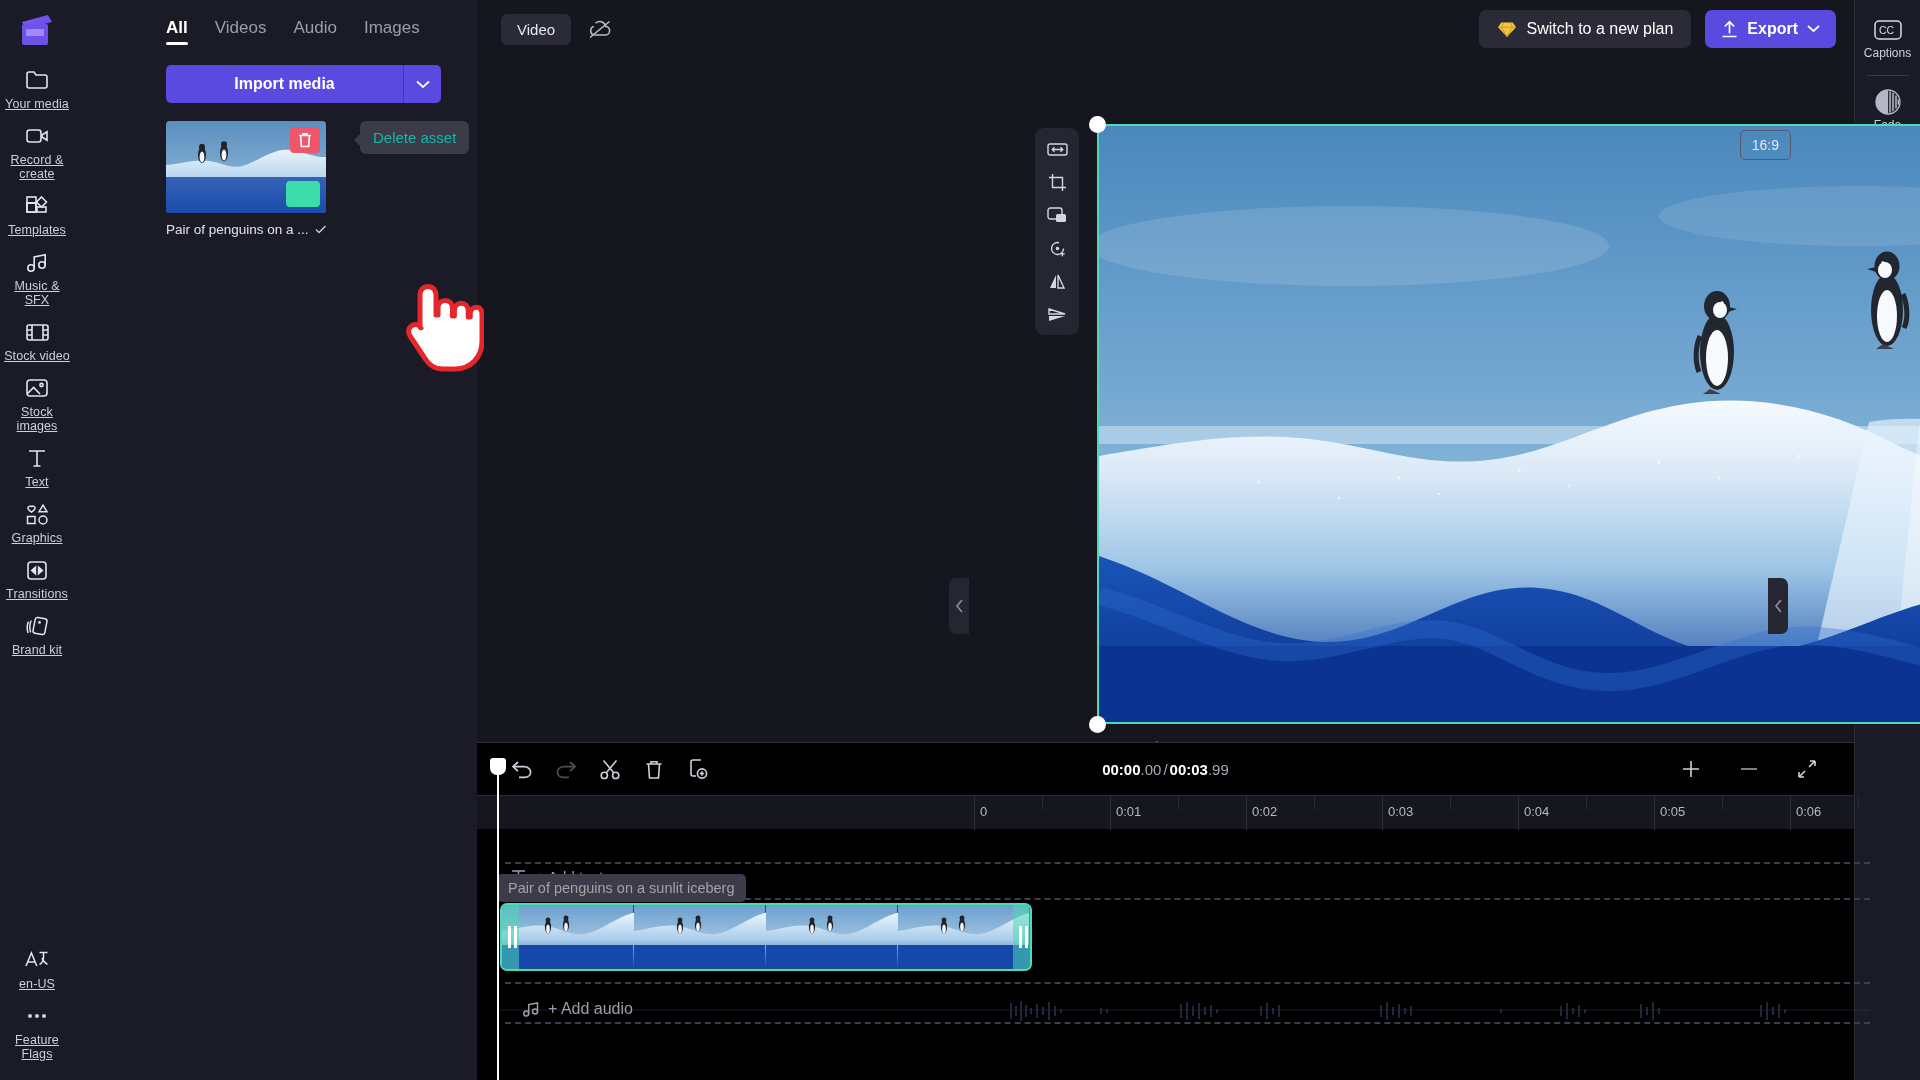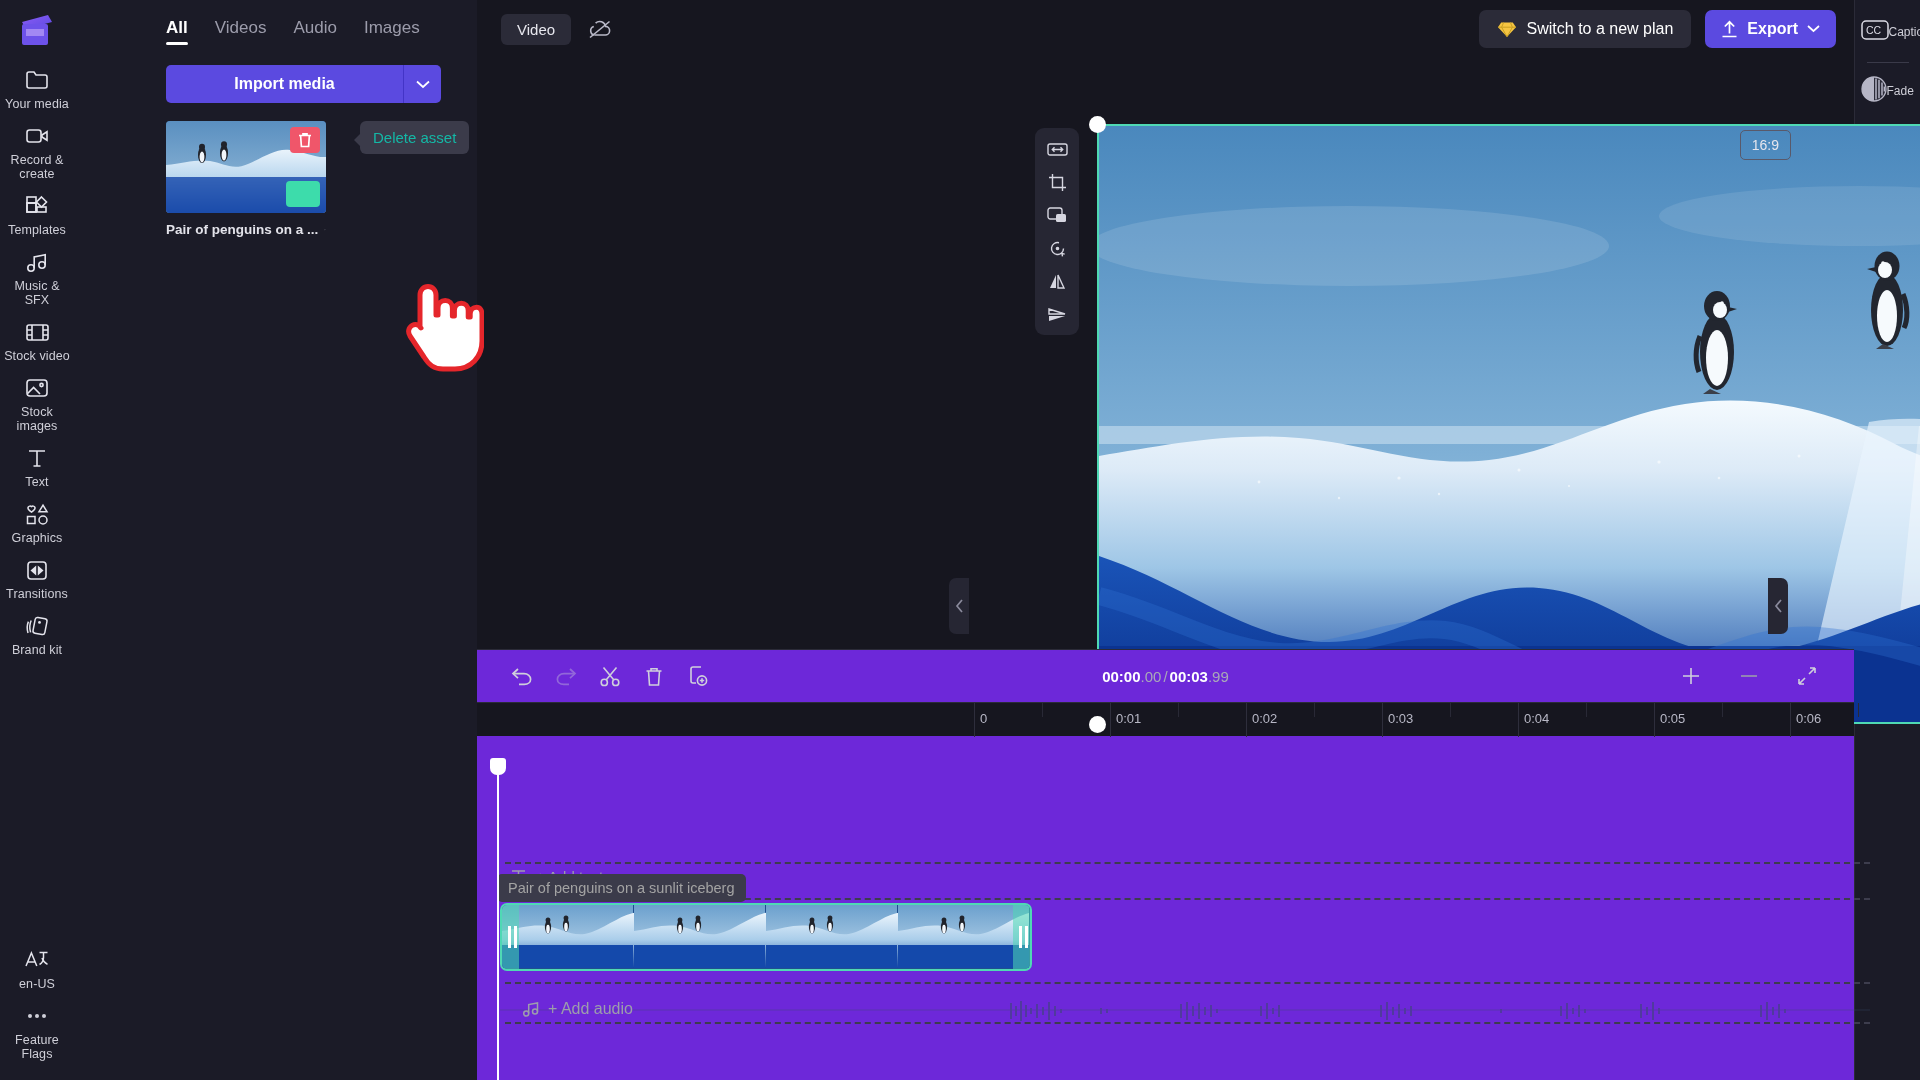--- a/index.html
+++ b/index.html
@@ -22,20 +22,21 @@
   .logo-mark { width: 38px; height: 34px; position: relative; }
   .rail-item {
     width: 74px; padding: 7px 2px 5px; display: flex; flex-direction: column;
     align-items: center; justify-content: flex-start; cursor: pointer;
     color: #d6d6de;
   }
   .rail-icon { height: 26px; display:flex; align-items:center; justify-content:center; margin-bottom: 4px;}
   .rail-label {
     font-size: 12.5px; line-height: 14px; text-align: center; color: #cfcfd8;
     letter-spacing: .1px;
+    text-decoration: underline;
   }
   .rail-spacer { flex: 1 1 auto; }
   #rail-bottom { width:74px; padding-bottom: 14px; }
 
   
   #media-panel {
     width: 403px; flex: 0 0 403px; background: #1b1b27; height: 1080px;
     padding: 0 0 0 0; position: relative;
   }
   #media-tabs { display: flex; gap: 27px; padding: 18px 0 0 92px; }
@@ -51,21 +52,21 @@
     border:none; border-radius:5px 0 0 5px; cursor:pointer;
     display:flex; align-items:center; justify-content:center;
     font-family:"Liberation Sans", sans-serif;
   }
   #import-caret {
     width:38px; background:#5b4ae0; border:none; border-left:1px solid #4334c7;
     border-radius:0 5px 5px 0; color:#fff; cursor:pointer;
     display:flex; align-items:center; justify-content:center;
   }
   #asset-area { margin: 18px 0 0 92px; position: relative; width: 300px;}
-  #asset-card { width: 160px; position: relative; font-weight: bold; }
+  #asset-card { width: 160px; position: relative; }
   #asset-thumb {
     width: 160px; height: 92px; border-radius: 4px; overflow: hidden;
     position: relative; background:#2a5f9e;
   }
   #asset-name {
     margin-top: 9px; font-size: 13.5px; color: #e3e3ea; display:flex;
     align-items:center; gap:6px; white-space: nowrap;
   }
   #delete-btn {
     position:absolute; right:6px; top:6px; width:30px; height:26px;
@@ -134,21 +135,21 @@
     position:absolute; right:66px; top:520px; width:20px; height:56px; background:#262633;
     border-radius:0 7px 7px 0; display:flex; align-items:center; justify-content:center; cursor:pointer;
   }
   #player-controls {
     position:absolute; left:0; right:0; top:675px; display:flex; align-items:center;
     justify-content:center; gap:32px;
   }
   .pc-btn { width:34px; height:34px; display:flex; align-items:center; justify-content:center; cursor:pointer; }
 
   
-  #timeline { height:431px; background:#6d28d9; border-top:1px solid #2b2b38; position:relative; }
+  #timeline { height:338px; background:#000000; border-top:1px solid #2b2b38; position:relative; }
   #tl-toolbar { height:52px; display:flex; align-items:center; padding:0 20px 0 28px; position:relative;}
   .tl-icon { width:34px; height:34px; display:flex;align-items:center;justify-content:center;cursor:pointer;margin-right:10px;}
   .tl-icon.disabled { opacity:.38; }
   #tl-time {
     position:absolute; left:0; right:0; text-align:center; font-size:15px;
     font-family:"Liberation Sans", sans-serif; pointer-events:none;
   }
   #tl-time .cur { font-weight:700; color:#fff; }
   #tl-time .frac { color:#a9a9b8; }
   #tl-time .sep { color:#a9a9b8; margin:0 2px;}
@@ -192,21 +193,21 @@
   }
   
   .wave { position:absolute; top:1000px; height:22px; opacity:.55; }
 
   
   #right-rail {
     width:66px; flex:0 0 66px; background:#1b1b27; height:1080px;
     border-left:1px solid #2b2b38; display:flex; flex-direction:column; align-items:center;
     padding-top:8px;
   }
-  .rr-item { width:54px; padding:9px 0 6px; display:flex; flex-direction:row; align-items:center; cursor:pointer;}
+  .rr-item { width:54px; padding:9px 0 6px; display:flex; flex-direction:column; align-items:center; cursor:pointer;}
   .rr-icon { height:26px; display:flex; align-items:center; justify-content:center; margin-bottom:4px;}
   .rr-label { font-size:12px; color:#cfcfd8; text-align:center; line-height:13px;}
   .rr-divider { width:42px; height:1px; background:#3a3a49; margin:9px 0 4px; }
 
   svg { display:block; }
 </style>
 </head>
 <body>
 
 <div id="app">

